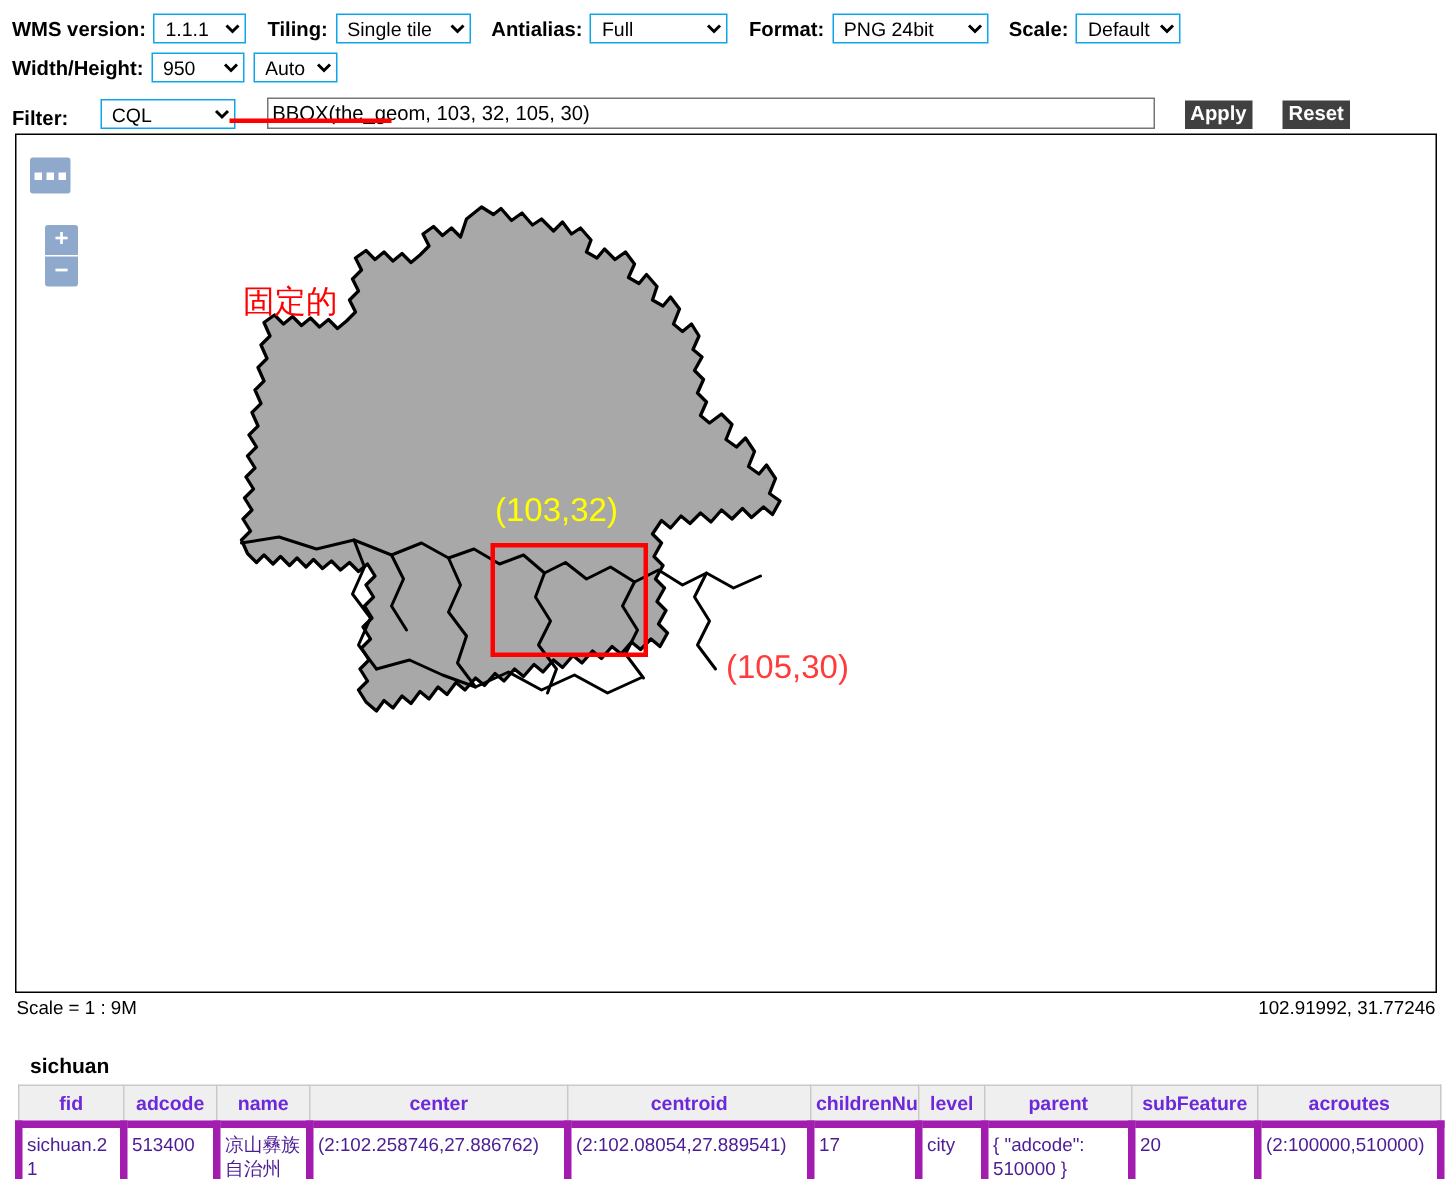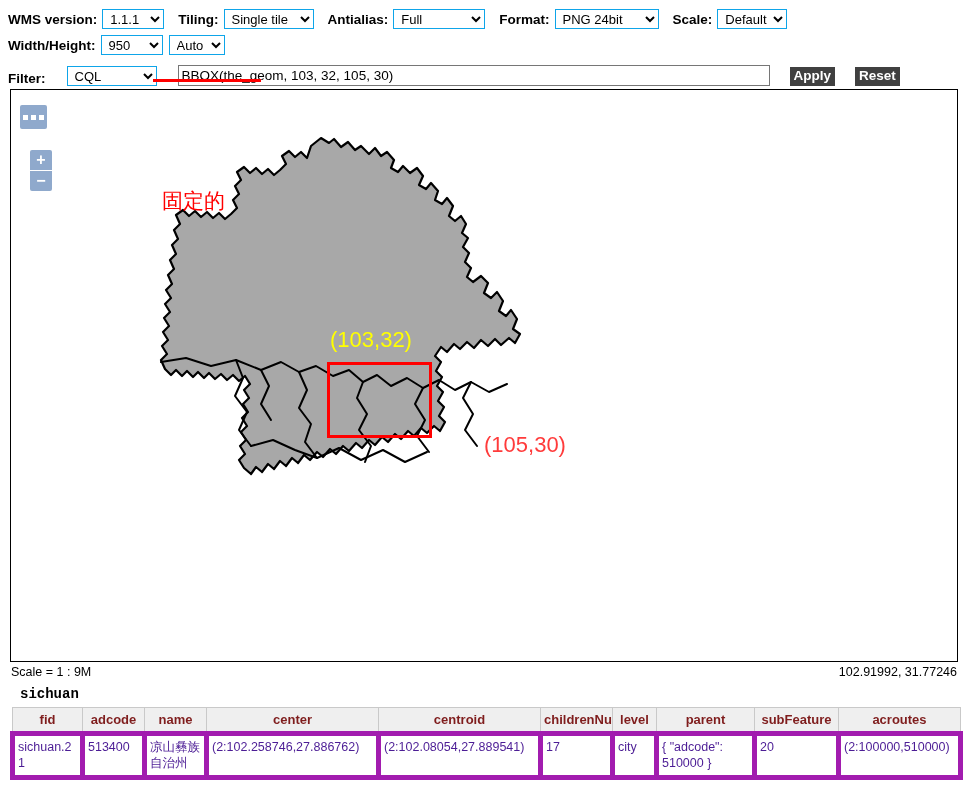--- a/index.html
+++ b/index.html
@@ -200,38 +200,37 @@
   #result-section {
     position: absolute;
     left: 10px;
     top: 686px;
     width: 950px;
   }
   #result-title {
     font-weight: bold;
     font-size: 14px;
     color: #000;
-    margin: 0 0 5px 10px;
-    font-family: Liberation Mono, monospace;
+    margin: 16px 0 5px 10px;
   }
   #result-table {
     border-collapse: collapse;
     width: 948px;
     table-layout: fixed;
     font-size: 12.5px;
     font-family: "Liberation Sans", sans-serif;
   }
   #result-table th {
     background: #efefef;
     border: 1px solid #c9c9c9;
     font-weight: bold;
     font-size: 13px;
     padding: 4px 3px;
     text-align: center;
-    color: #7f1d1d;
+    color: #6d28d9;
     white-space: nowrap;
   }
   #result-table td {
     background: #ffffff;
     border: 5px solid #a21caf;
     padding: 4px 3px;
     vertical-align: top;
     color: #4c1d95;
     word-break: break-word;
     line-height: 1.25;

